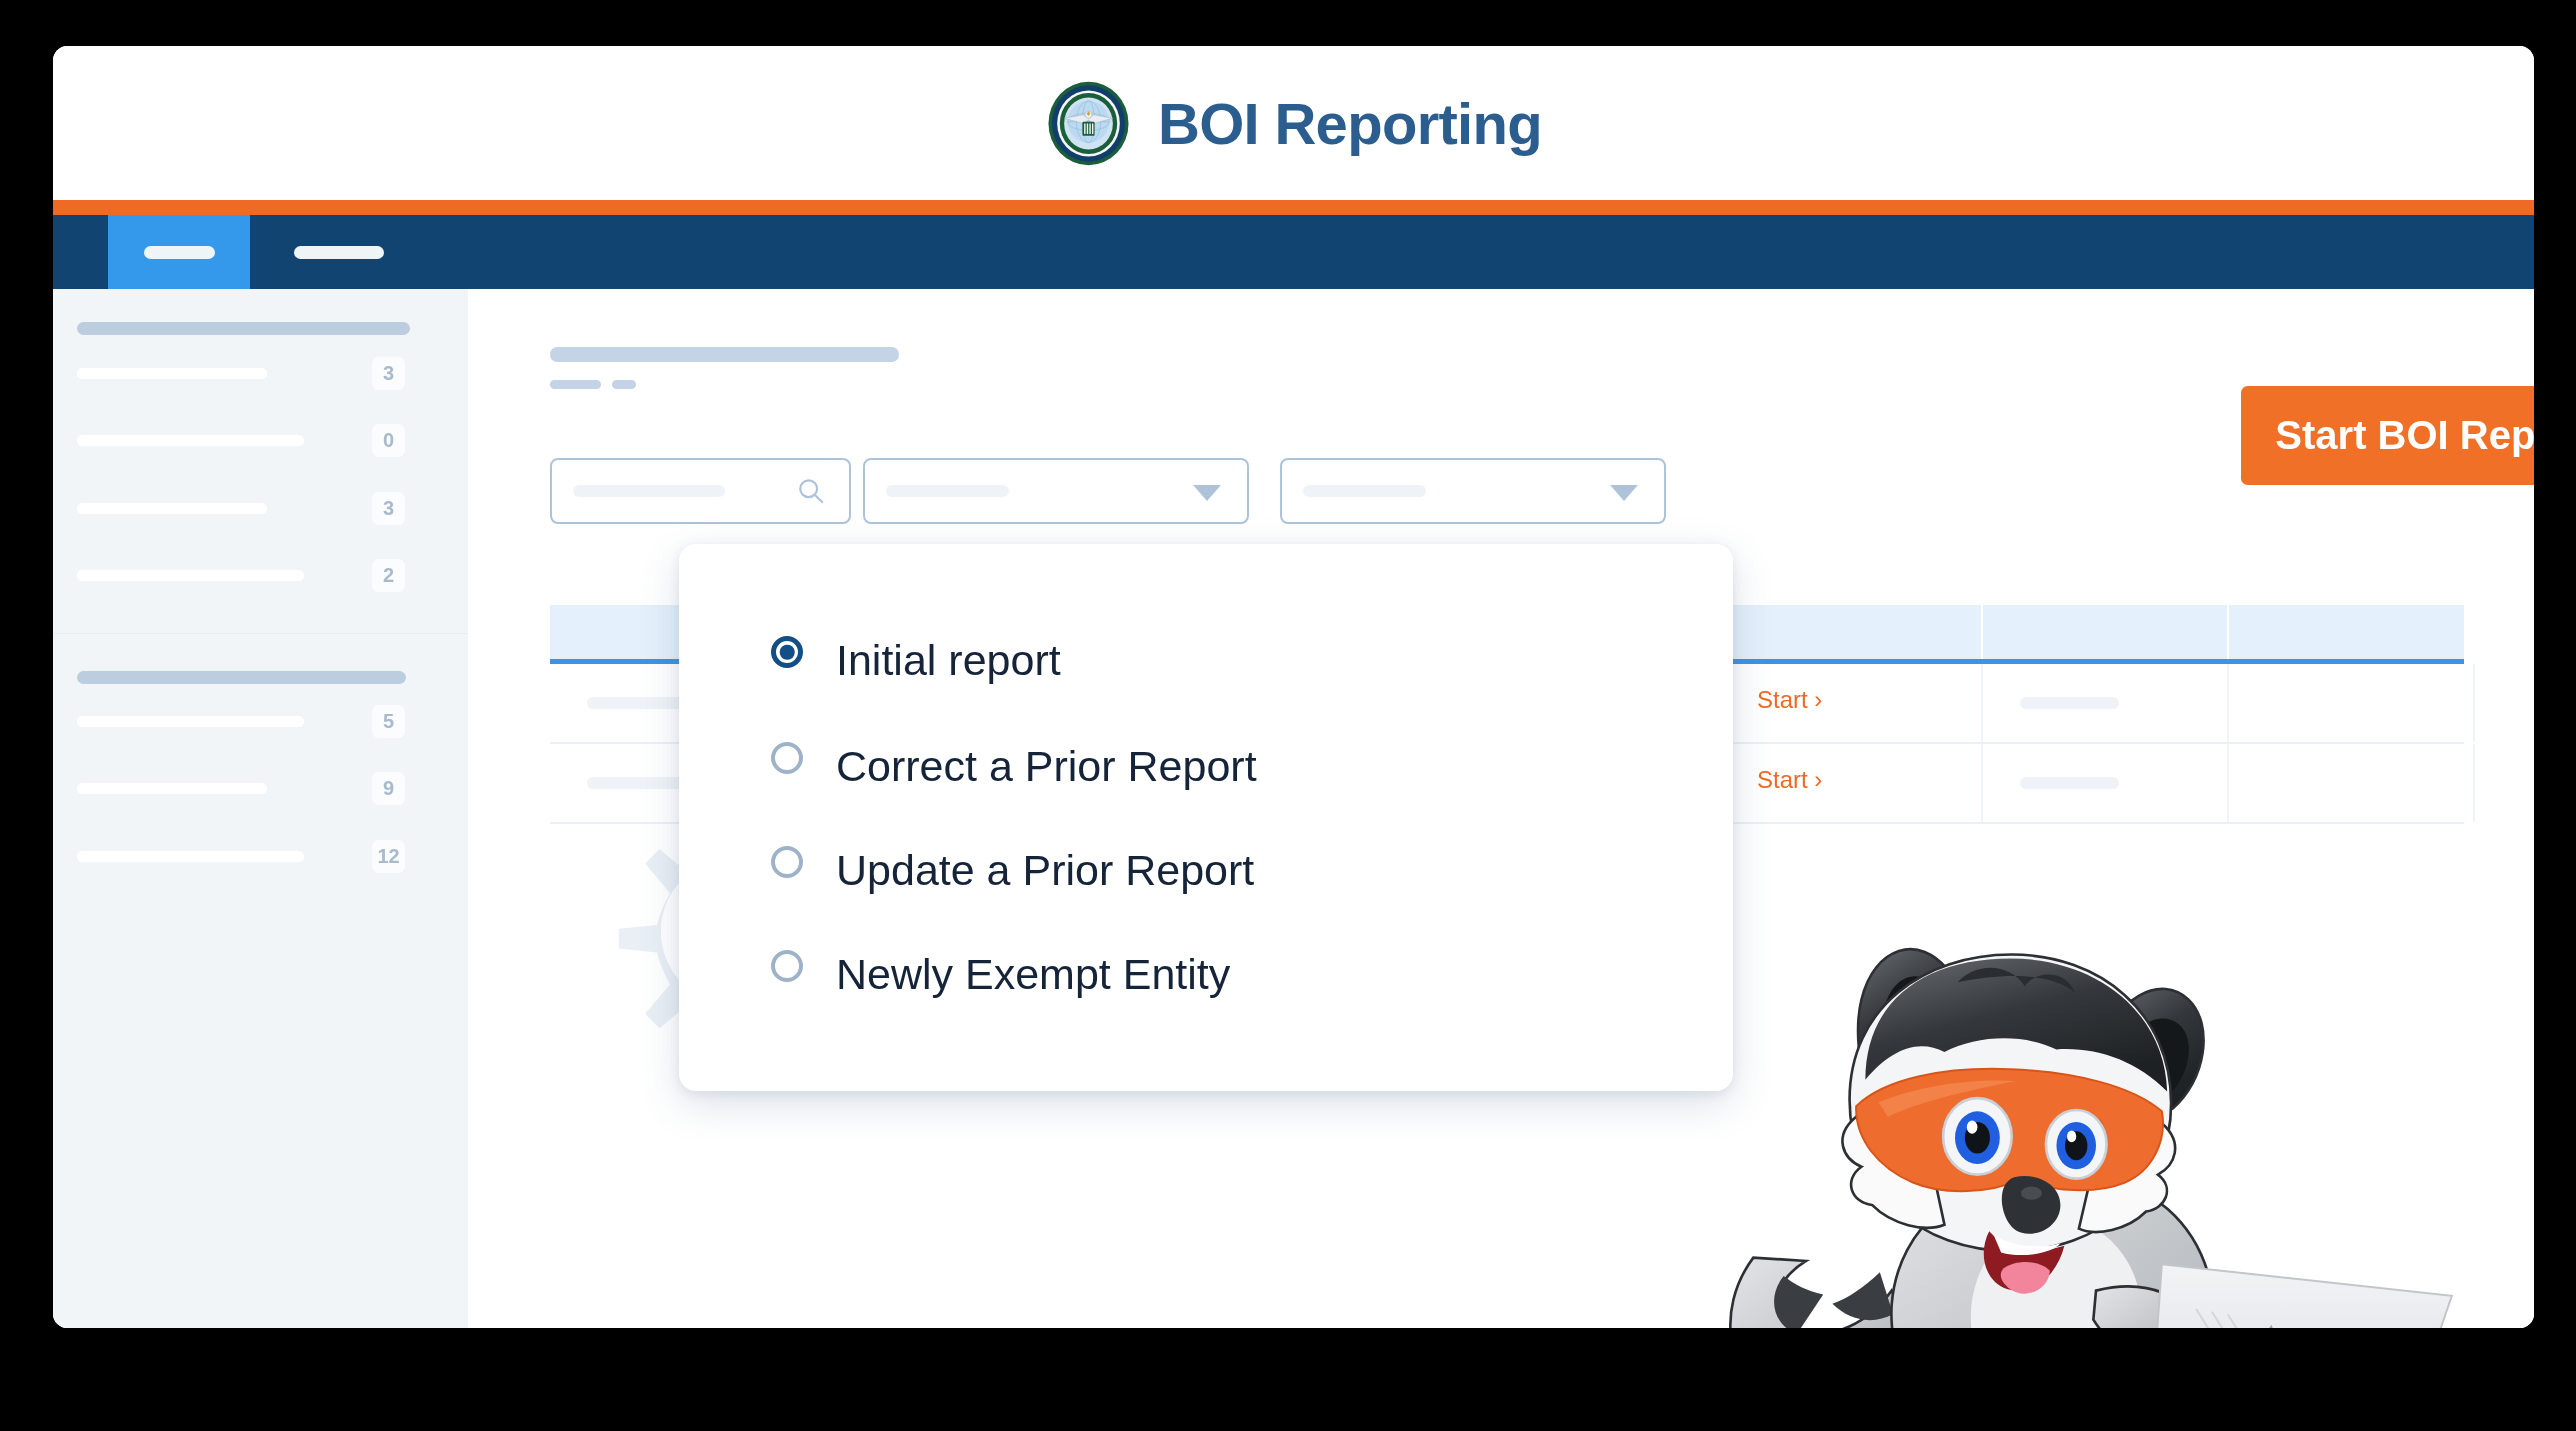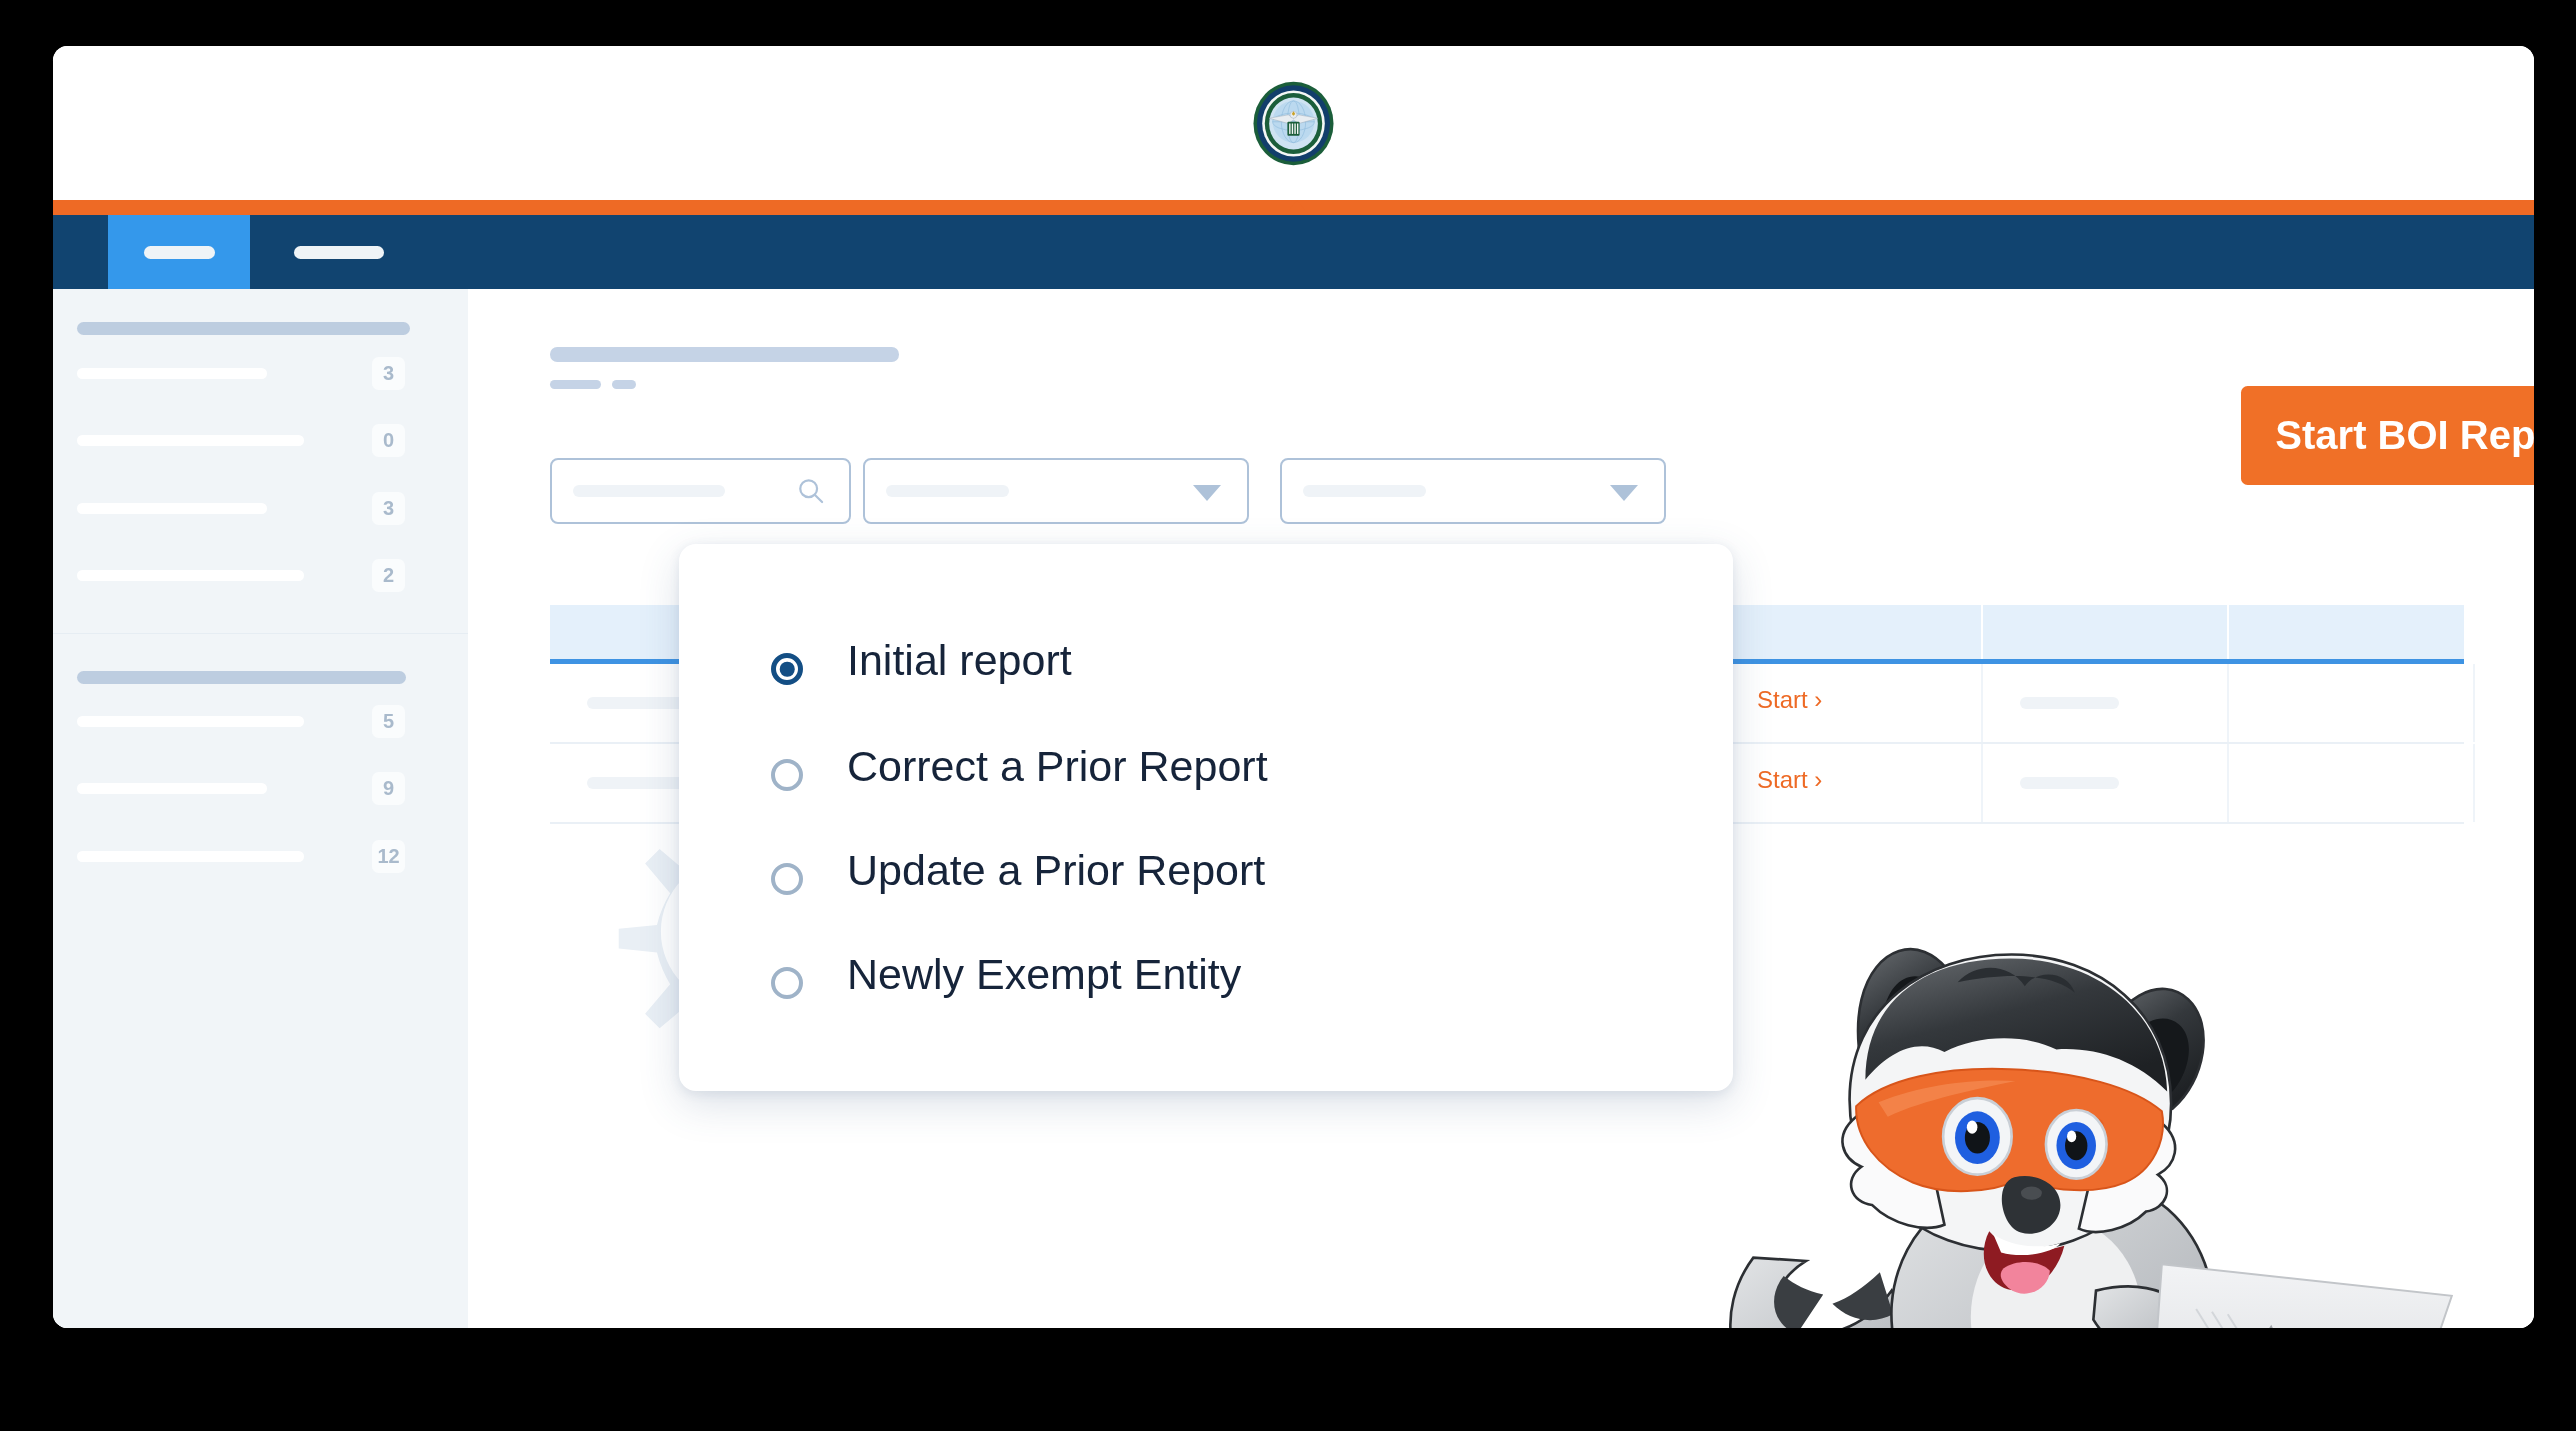--- a/index.html
+++ b/index.html
@@ -147,21 +147,21 @@
     font-family:"Liberation Sans", sans-serif;white-space:nowrap;cursor:pointer;
   }
 
   
   #report-type-modal{
     position:absolute;left:626px;top:498px;width:1054px;height:547px;
     background:#ffffff;border-radius:17px;
     box-shadow:0 13px 40px rgba(60,90,130,.18), 0 2.6px 10.5px rgba(60,90,130,.10);
   }
   .radio-row{
-    position:absolute;left:92px;display:flex;align-items:flex-end;gap:44px;cursor:pointer;
+    position:absolute;left:92px;display:flex;align-items:flex-start;gap:33px;cursor:pointer;
   }
   .radio{
     width:32px;height:32px;border-radius:50%;box-sizing:border-box;flex:0 0 auto;
     border:4px solid #9FB3C8;background:#fff;
   }
   .radio.on{border:5.3px solid #134E84;background:#fff;position:relative;}
   .radio.on::after{
     content:"";position:absolute;left:50%;top:50%;transform:translate(-50%,-50%);
     width:14.5px;height:14.5px;border-radius:50%;background:#134E84;
   }
@@ -195,20 +195,21 @@
       <rect x="43" y="48" width="14" height="16" rx="1" fill="#1B5E3A"></rect>
       <g fill="#F4F7F5">
           <rect x="45" y="50" width="1.6" height="12"></rect>
           <rect x="48" y="50" width="1.6" height="12"></rect>
           <rect x="51" y="50" width="1.6" height="12"></rect>
           <rect x="54" y="50" width="1.6" height="12"></rect>
         </g>
       <circle cx="50" cy="40" r="4" fill="#E8EDF1" stroke="#9AA7B4" stroke-width="0.5"></circle>
       <path d="M50 36 l2 3 -2 2 -2 -2 z" fill="#C9A227"></path>
     </svg>
+    <div id="brand-title">BOI Reporting</div>
   </div>
 
   <div id="orange-rule"></div>
   <div id="nav-pointer"></div>
 
   <div id="navbar">
     <div class="nav-spacer"></div>
     <div class="nav-tab active">
       <span class="nav-pill"></span>
     </div>

